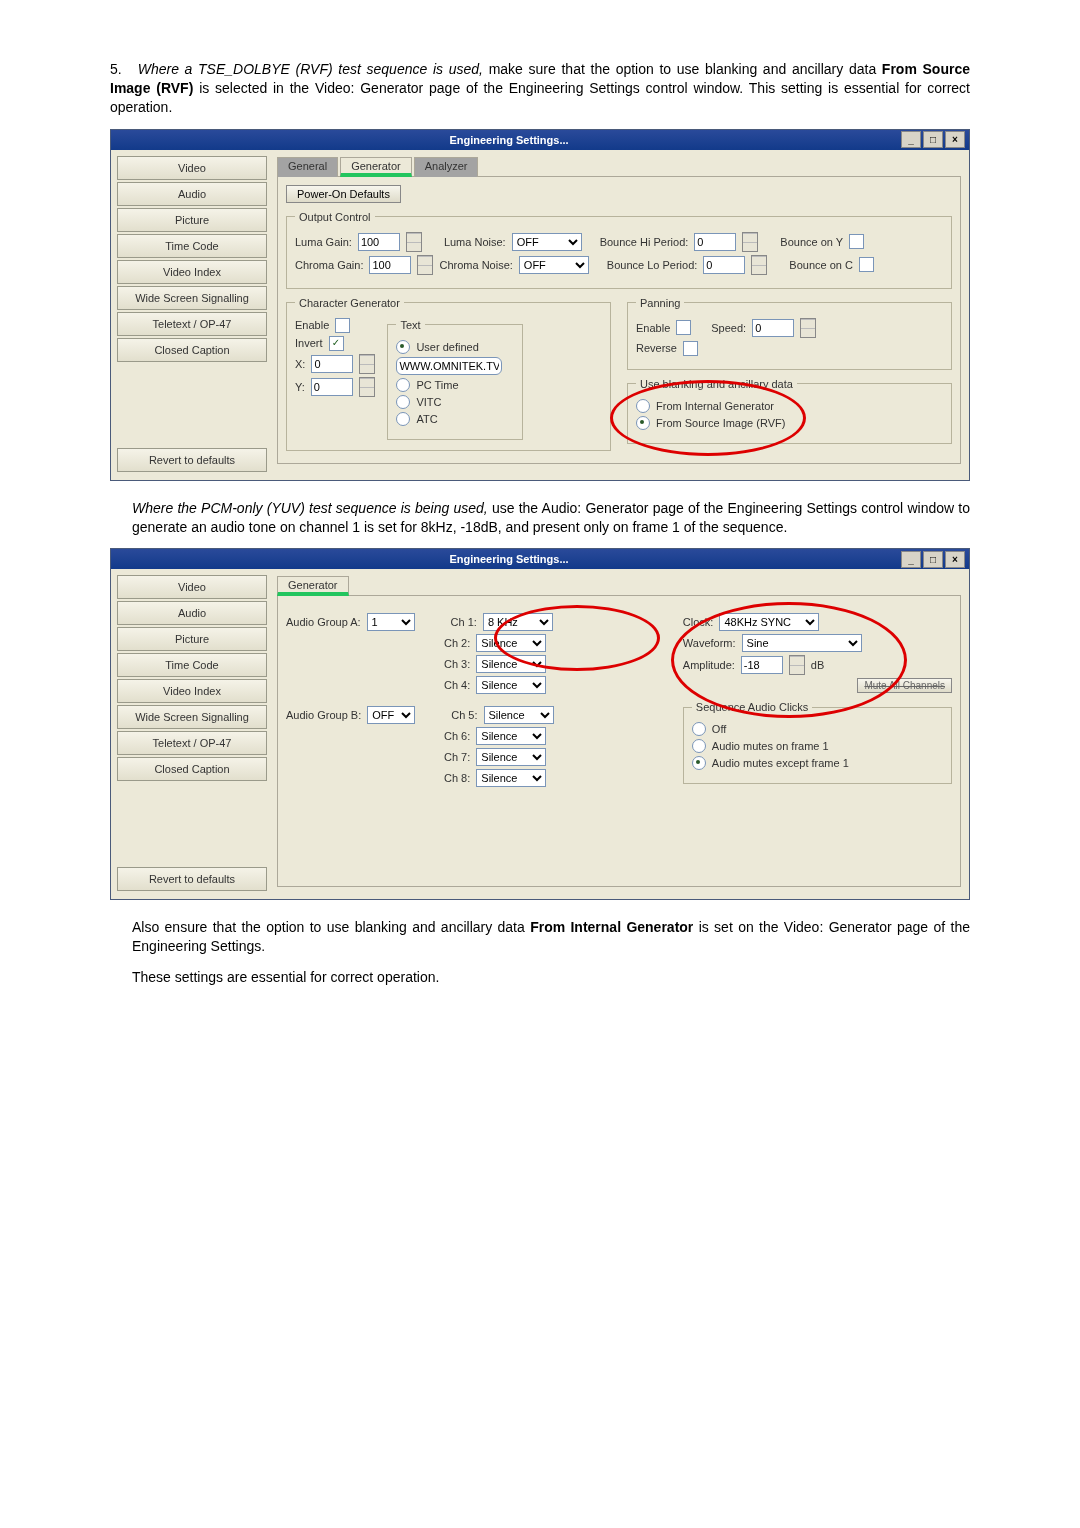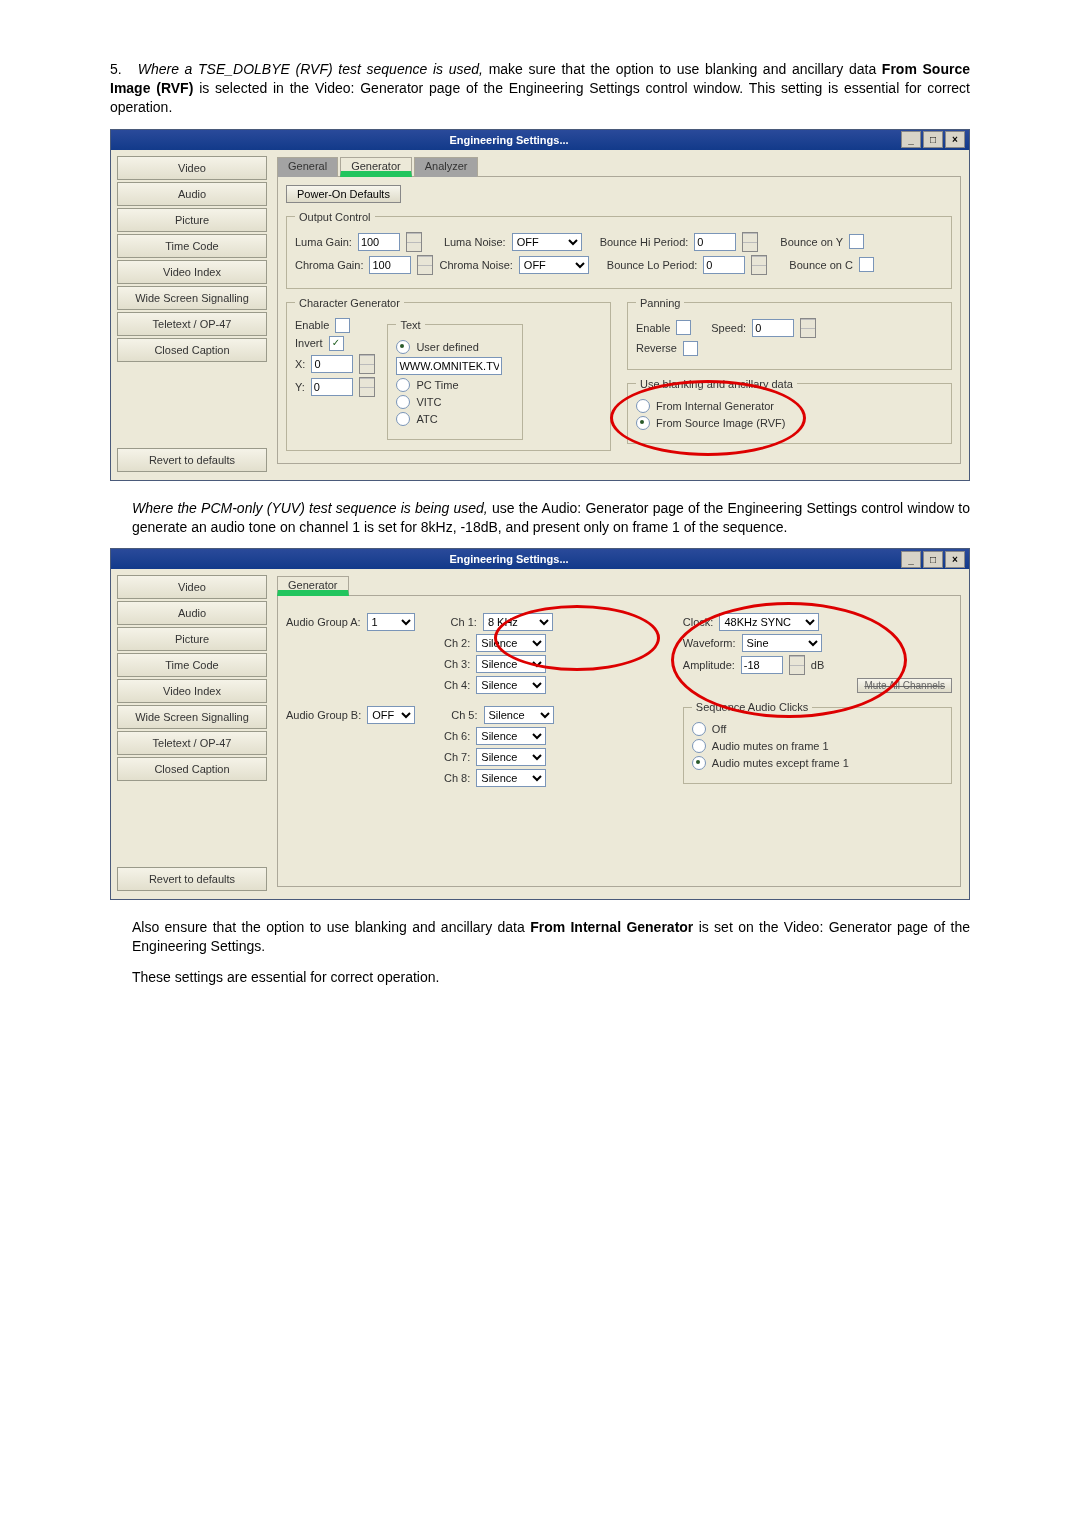--- a/index.html
+++ b/index.html
@@ -79,21 +79,21 @@
   .tab {
     border:1px solid #aca899;
     border-bottom:none;
     padding:2px 10px 0 10px;
     margin-right:2px;
     background:#a3a3a3;
     font-size:11px;
     position:relative; top:1px;
     color:#333;
   }
-  .tab.active { background:#ece9d8; font-weight:normal; border-bottom:6px solid #22c55e; }
+  .tab.active { background:#ece9d8; font-weight:normal; border-bottom:4px solid #22c55e; }
   .panelbody {
     border:1px solid #aca899;
     border-top:none;
     padding:8px 8px 12px 8px;
   }
   .btn3d {
     display:inline-block;
     padding:2px 10px;
     border:1px solid #888;
     background:linear-gradient(#f7f6ee,#dedbc9);
@@ -105,21 +105,21 @@
     padding:6px 20px 10px 8px;
     font-size:11px;
   }
   fieldset.grp > legend { padding:0 4px; color:#333; }
   .row { display:flex; align-items:center; gap:6px; margin:3px 0; flex-wrap:wrap; }
   .lbl { color:#333; }
   input.txt {
     height:16px; width:36px; font-size:11px; border:1px solid #7a95b8;
     background:#fff; padding:0 2px;
   }
-  input.txt.wide { width:100px; }
+  input.txt.wide { width:100px;border-radius:6px; }
   .spin { width:14px; height:18px; border:1px solid #888; background:#e8e5d6;
     display:inline-flex;flex-direction:column; }
   .spin::before,.spin::after{content:"";flex:1;border-top:1px solid #bbb;}
   select.combo {
     height:18px; font-size:11px; border:1px solid #7a95b8; background:#fff;
     width:70px;
   }
   .chk {
     width:13px;height:13px;border:1px solid #7a95b8;background:#fff;display:inline-block;
     line-height:11px;text-align:center;font-size:10px;color:#1a5a1a;
@@ -402,21 +402,21 @@
                 </div>
             </div>
 
             <div style="flex:1" class="relbox">
               <div class="row">
                   <span class="lbl">Clock:</span>
                   <select class="combo" style="width:100px"><option>48KHz SYNC</option></select>
                 </div>
               <div class="row">
                   <span class="lbl">Waveform:</span>
-                  <select class="combo" style="width:80px"><option>Sine</option></select>
+                  <select class="combo" style="width:120px"><option>Sine</option></select>
                 </div>
               <div class="row">
                   <span class="lbl">Amplitude:</span>
                   <input class="txt" value="-18" style="">
                   <span class="spin"></span> 
                   <span class="lbl">dB</span>
                 </div>
               <div class="row" style="justify-content:flex-end">
                   <span class="mutebtn">Mute All Channels</span>
                 </div>

